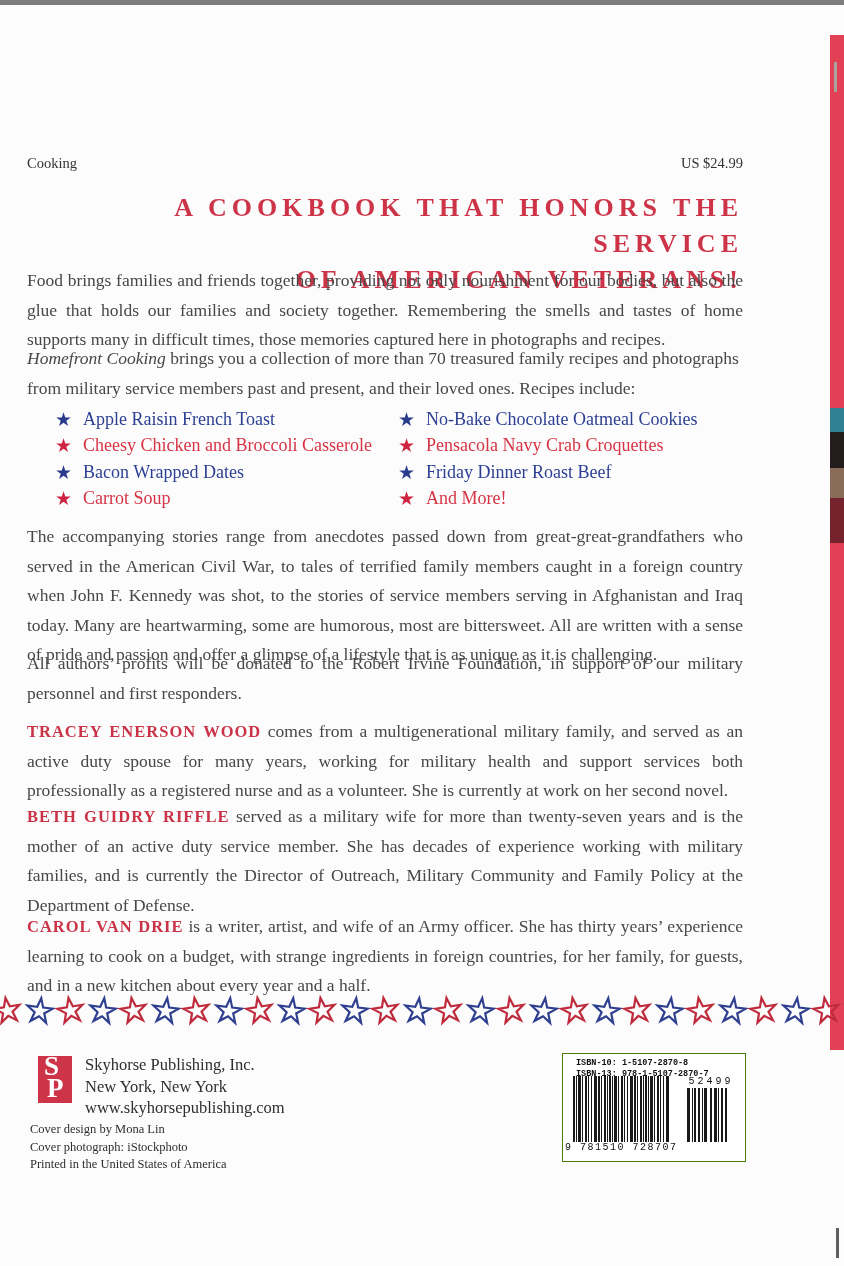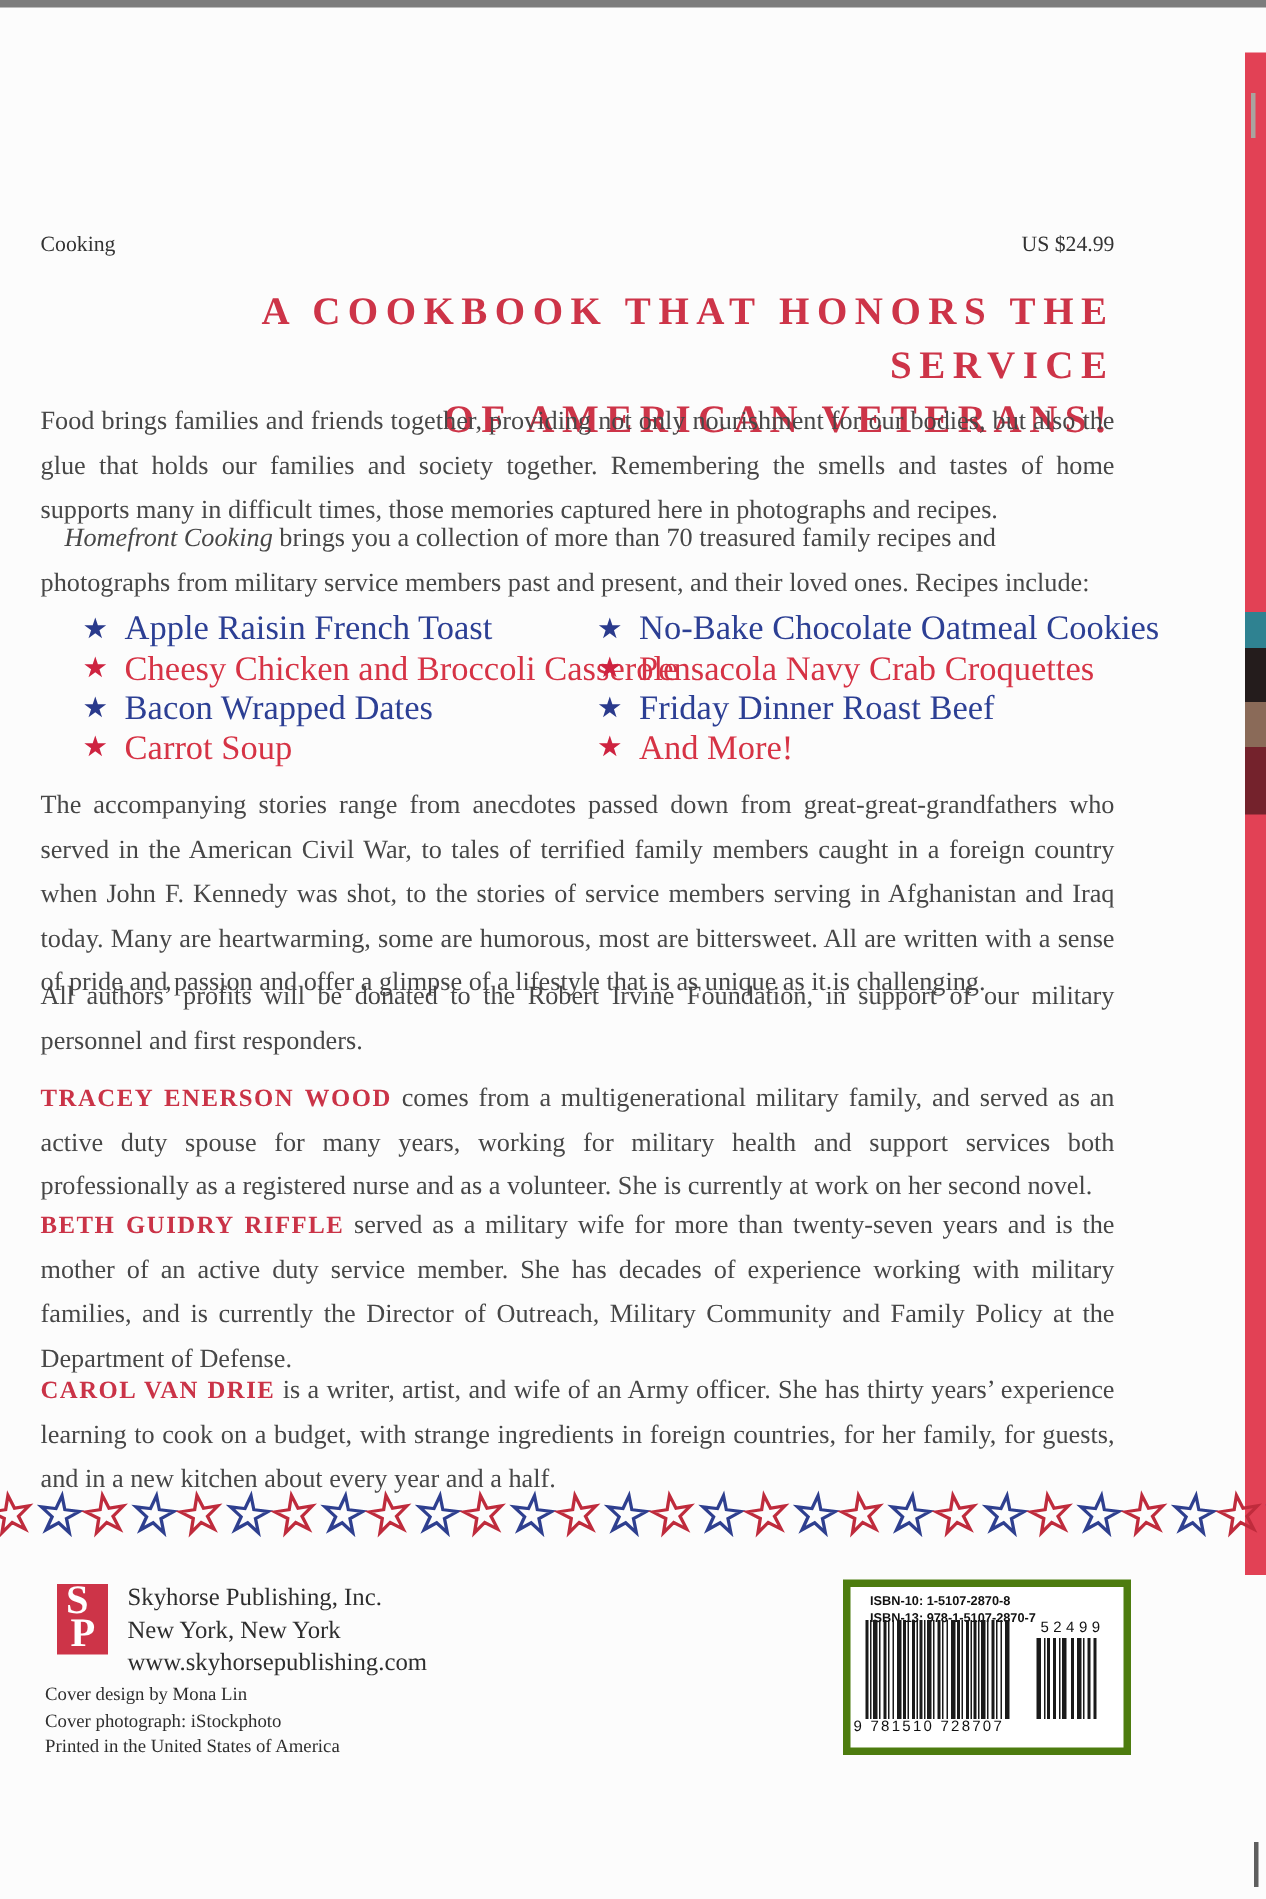--- a/index.html
+++ b/index.html
@@ -10,28 +10,28 @@
   .spine .sliver{position:absolute;left:0;width:14px;}
   .spine-tick{position:absolute;left:4px;top:27px;width:3px;height:30px;background:#a9a39e;}
   .bottom-tick{position:absolute;left:836px;top:1228px;width:3px;height:30px;background:#5f5f5f;}
 
   .col{position:absolute;left:27px;width:716px;text-align:center;}
   .meta{top:155px;display:flex;justify-content:space-between;font-size:14.5px;color:#333;}
   .headline{top:190px;text-align:right;color:#cd3448;font-weight:bold;
             font-size:26px;line-height:36px;letter-spacing:5px;}
   .para{font-size:17.5px;line-height:29.5px;text-align:justify;color:#474747;}
   .p1{top:266px;} .p2{top:344px;text-align:left;} .p3{top:522px;} .p4{top:649px;}
-  .italic{font-style:italic;margin-left:16px;}
+  .italic{font-style:italic;}
 
   .recipes{position:absolute;top:406px;height:106px;}
   .recipes-left{left:55px;width:344px;}
   .recipes-right{left:398px;width:346px;}
   .recipe-row{display:flex;align-items:center;height:26.5px;}
   .recipe-star{font-size:19px;line-height:19px;margin-right:11px;}
-  .recipe-label{font-size:23px;white-space:nowrap;font-family:Liberation Serif, serif;}
+  .recipe-label{font-size:18px;white-space:nowrap;font-family:Liberation Serif, serif;}
   .c-blue{color:#2c3f94;} .c-red{color:#d63345;}
   .s-blue{color:#2a3a8c;} .s-red{color:#ce2340;}
 
   .bio{position:absolute;}
   .bio1{top:717px;} .bio2{top:802px;} .bio3{top:912px;}
   .bio-name{font-weight:bold;color:#ca3347;letter-spacing:1px;font-size:16.5px;}
 
   .star-border{position:absolute;left:-9px;top:989px;width:862px;height:46px;
                overflow:hidden;white-space:nowrap;z-index:3;}
   .star-border span{display:inline-block;width:31.5px;text-align:center;
@@ -41,21 +41,21 @@
   .bs-red{color:#bf2b3c;} .bs-blue{color:#2e3f8f;}
 
   .pub-logo{position:absolute;left:38px;top:1056px;width:34px;height:47px;background:#cd3448;}
   .pub-logo .ls,.pub-logo .lp{position:absolute;color:#fff;font-weight:bold;font-size:27px;line-height:27px;}
   .pub-logo .ls{left:6px;top:-3px;}
   .pub-logo .lp{left:9px;top:19px;}
   .pub-lines{position:absolute;left:85px;top:1054px;font-size:16.5px;line-height:21.5px;color:#2e2e2e;}
   .credits{position:absolute;left:30px;top:1121px;font-size:12.5px;line-height:17.5px;color:#2e2e2e;}
 
   .barcode-box{position:absolute;left:562px;top:1053px;width:182px;height:107px;
-               background:#fff;border:5px solid #4d7c0f;font-family:Liberation Sans, sans-serif;}
+               background:#fff;border:1px solid #4d7c0f;font-family:Liberation Mono, monospace;}
   .isbn{position:absolute;left:13px;top:4px;font-size:8.5px;line-height:10.5px;
         font-weight:bold;color:#111;white-space:nowrap;}
   .ean-bars{position:absolute;left:10px;top:22px;width:108px;height:66px;font-size:0;}
   .ean-digits{position:absolute;left:2px;top:88px;width:130px;font-size:10px;
               letter-spacing:1.5px;color:#111;white-space:nowrap;}
   .supp-digits{position:absolute;left:122px;top:22px;width:52px;font-size:10px;
                letter-spacing:3px;color:#111;text-align:center;}
   .supp-bars{position:absolute;left:124px;top:34px;width:50px;height:54px;font-size:0;}
   .bar{display:inline-block;height:100%;background:#1a1a1a;vertical-align:top;}
 </style>

